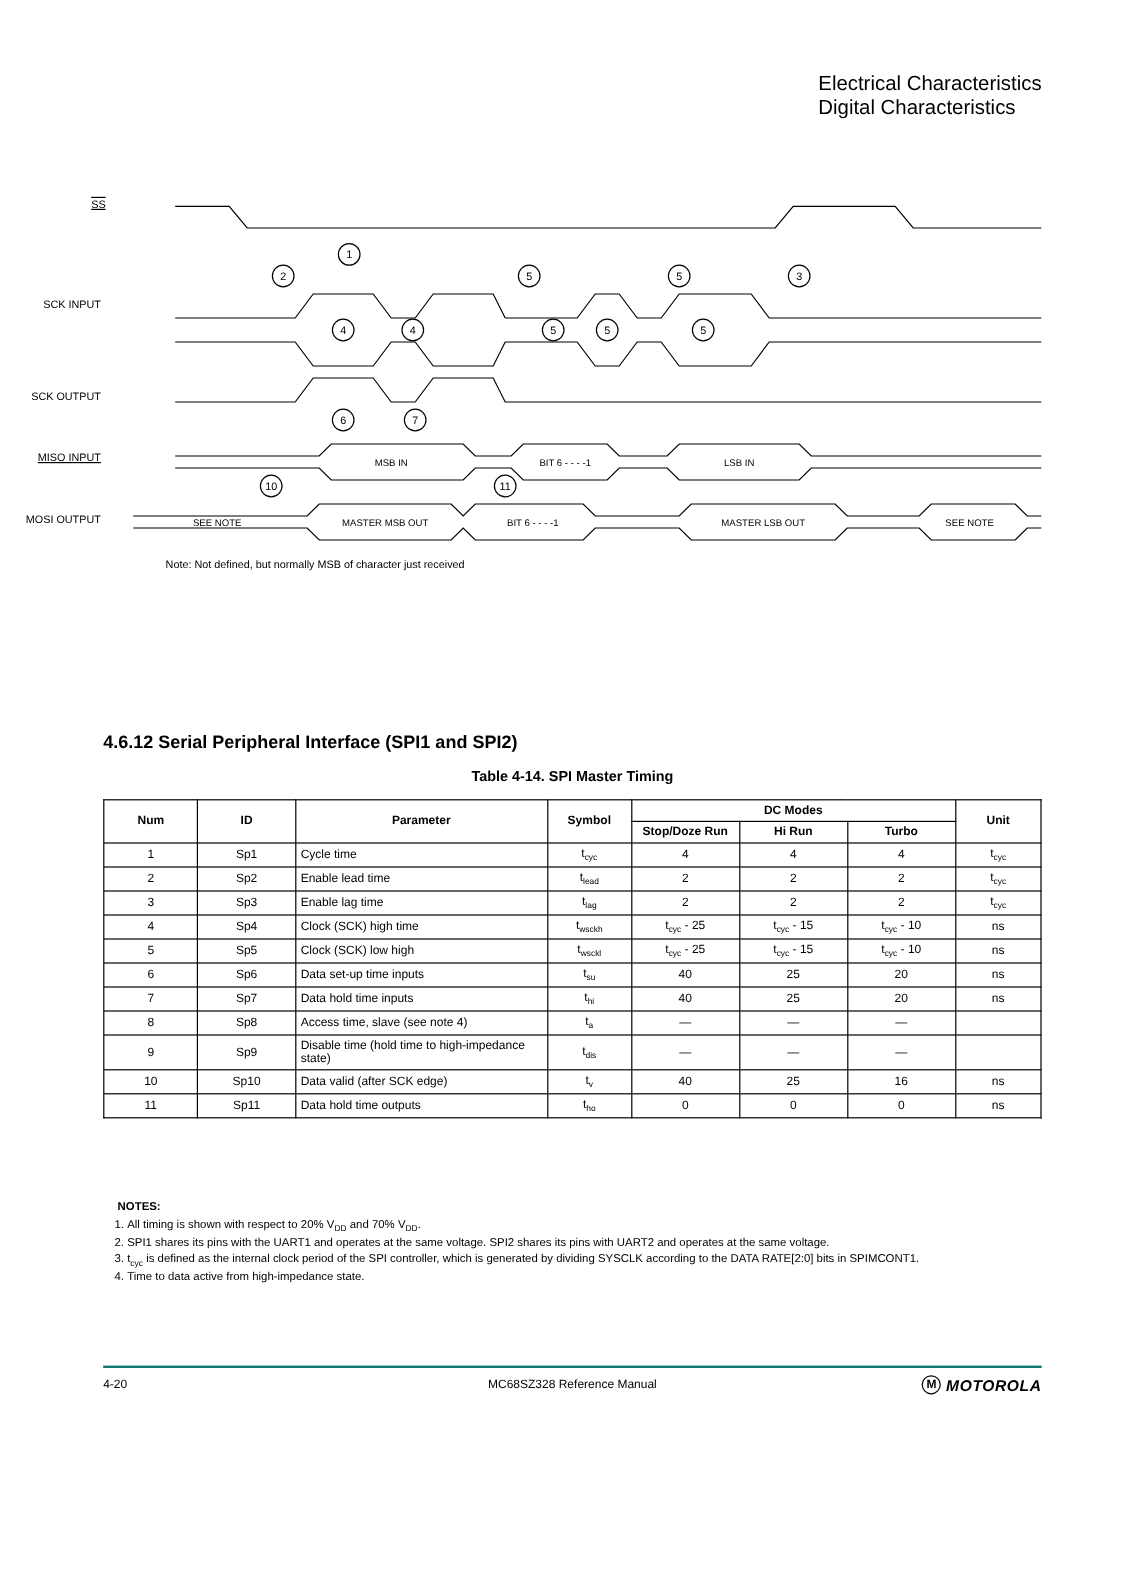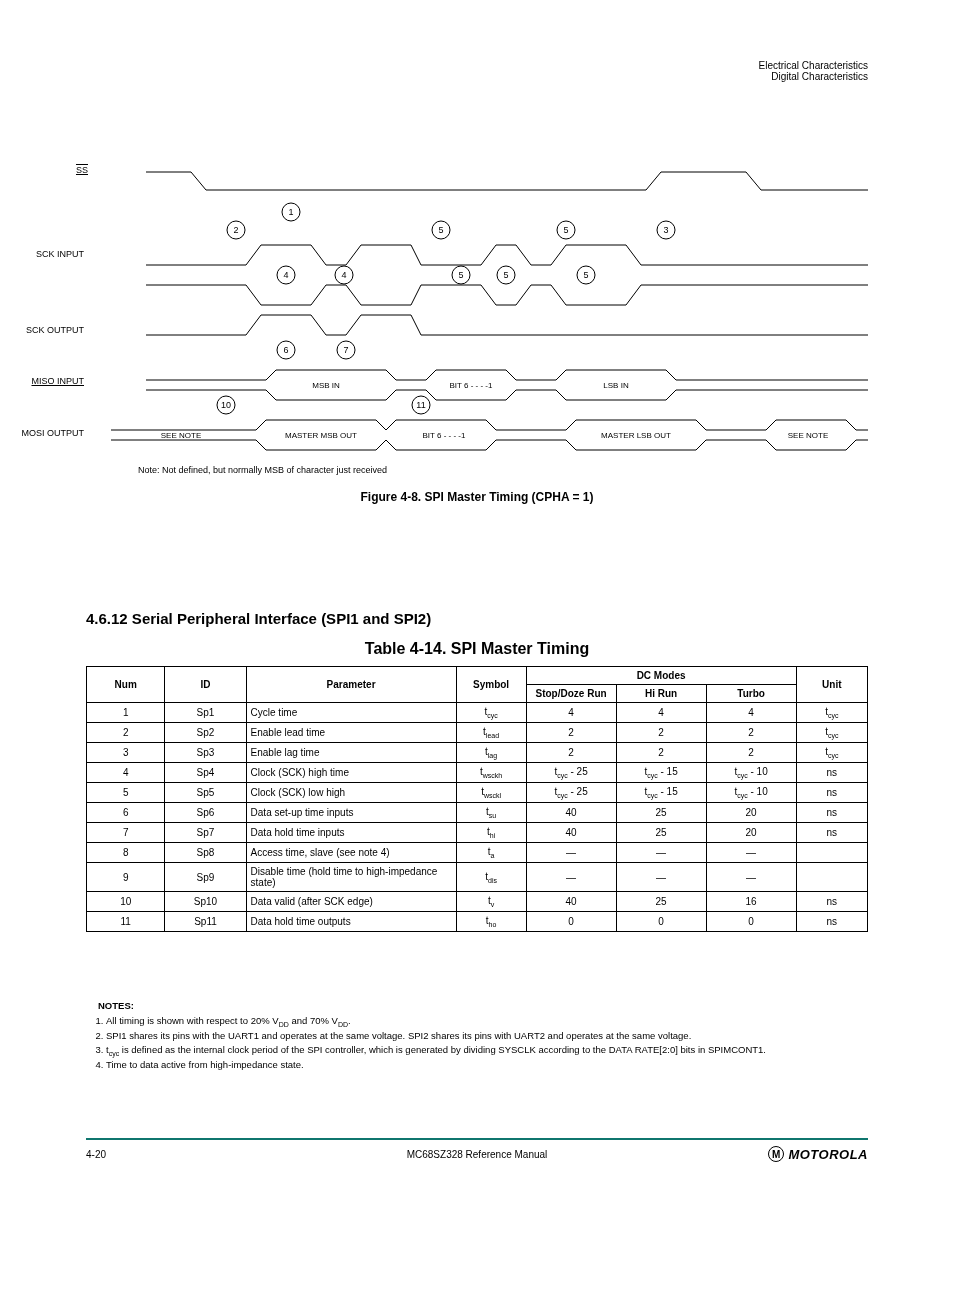--- a/index.html
+++ b/index.html
@@ -13,22 +13,21 @@
   .page {
     width: 954px;
     height: 1313px;
     position: relative;
     padding: 0 86px;
   }
   .header-right {
     position: absolute;
     top: 60px;
     right: 86px;
-    text-align: right;
-    font-size: 10px;
+    font-size: 17px;
   }
   .diagram {
     position: absolute;
     top: 150px;
     left: 86px;
     width: 782px;
     height: 340px;
   }
   .sig-label {
     position: absolute;
@@ -52,21 +51,21 @@
     font-weight: bold;
     font-size: 15px;
   }
   .table-title {
     position: absolute;
     top: 640px;
     left: 0;
     width: 954px;
     text-align: center;
     font-weight: bold;
-    font-size: 16px;
+    font-size: 12px;
   }
   .tbl {
     position: absolute;
     top: 666px;
     left: 86px;
     width: 782px;
     border-collapse: collapse;
     font-size: 10px;
   }
   .tbl th, .tbl td {
@@ -193,21 +192,20 @@
     </g>
   </svg>
 
   <div class="sig-label" style="top:165px; left:18px;text-decoration:underline;"><span class="ov">SS</span></div>
   <div class="sig-label" style="top:249px; left:14px;">SCK INPUT</div>
   <div class="sig-label" style="top:325px; left:14px;">SCK OUTPUT</div>
   <div class="sig-label" style="top:376px; left:14px;text-decoration:underline;">MISO INPUT</div>
   <div class="sig-label" style="top:428px; left:14px;">MOSI OUTPUT</div>
   <div style="position:absolute; top:465px; left:138px; font-size:9px;">Note: Not defined, but normally MSB of character just received</div>
 
-  <div class="fig-caption">Figure 4-8. SPI Master Timing (CPHA = 1)</div>
 
   <div class="section-title">4.6.12 Serial Peripheral Interface (SPI1 and SPI2)</div>
   <div class="table-title">Table 4-14. SPI Master Timing</div>
 
   <table class="tbl">
     <thead>
       <tr>
         <th class="c" rowspan="2">Num</th>
         <th class="c" rowspan="2">ID</th>
         <th class="c" rowspan="2" style="width:210px;">Parameter</th>

